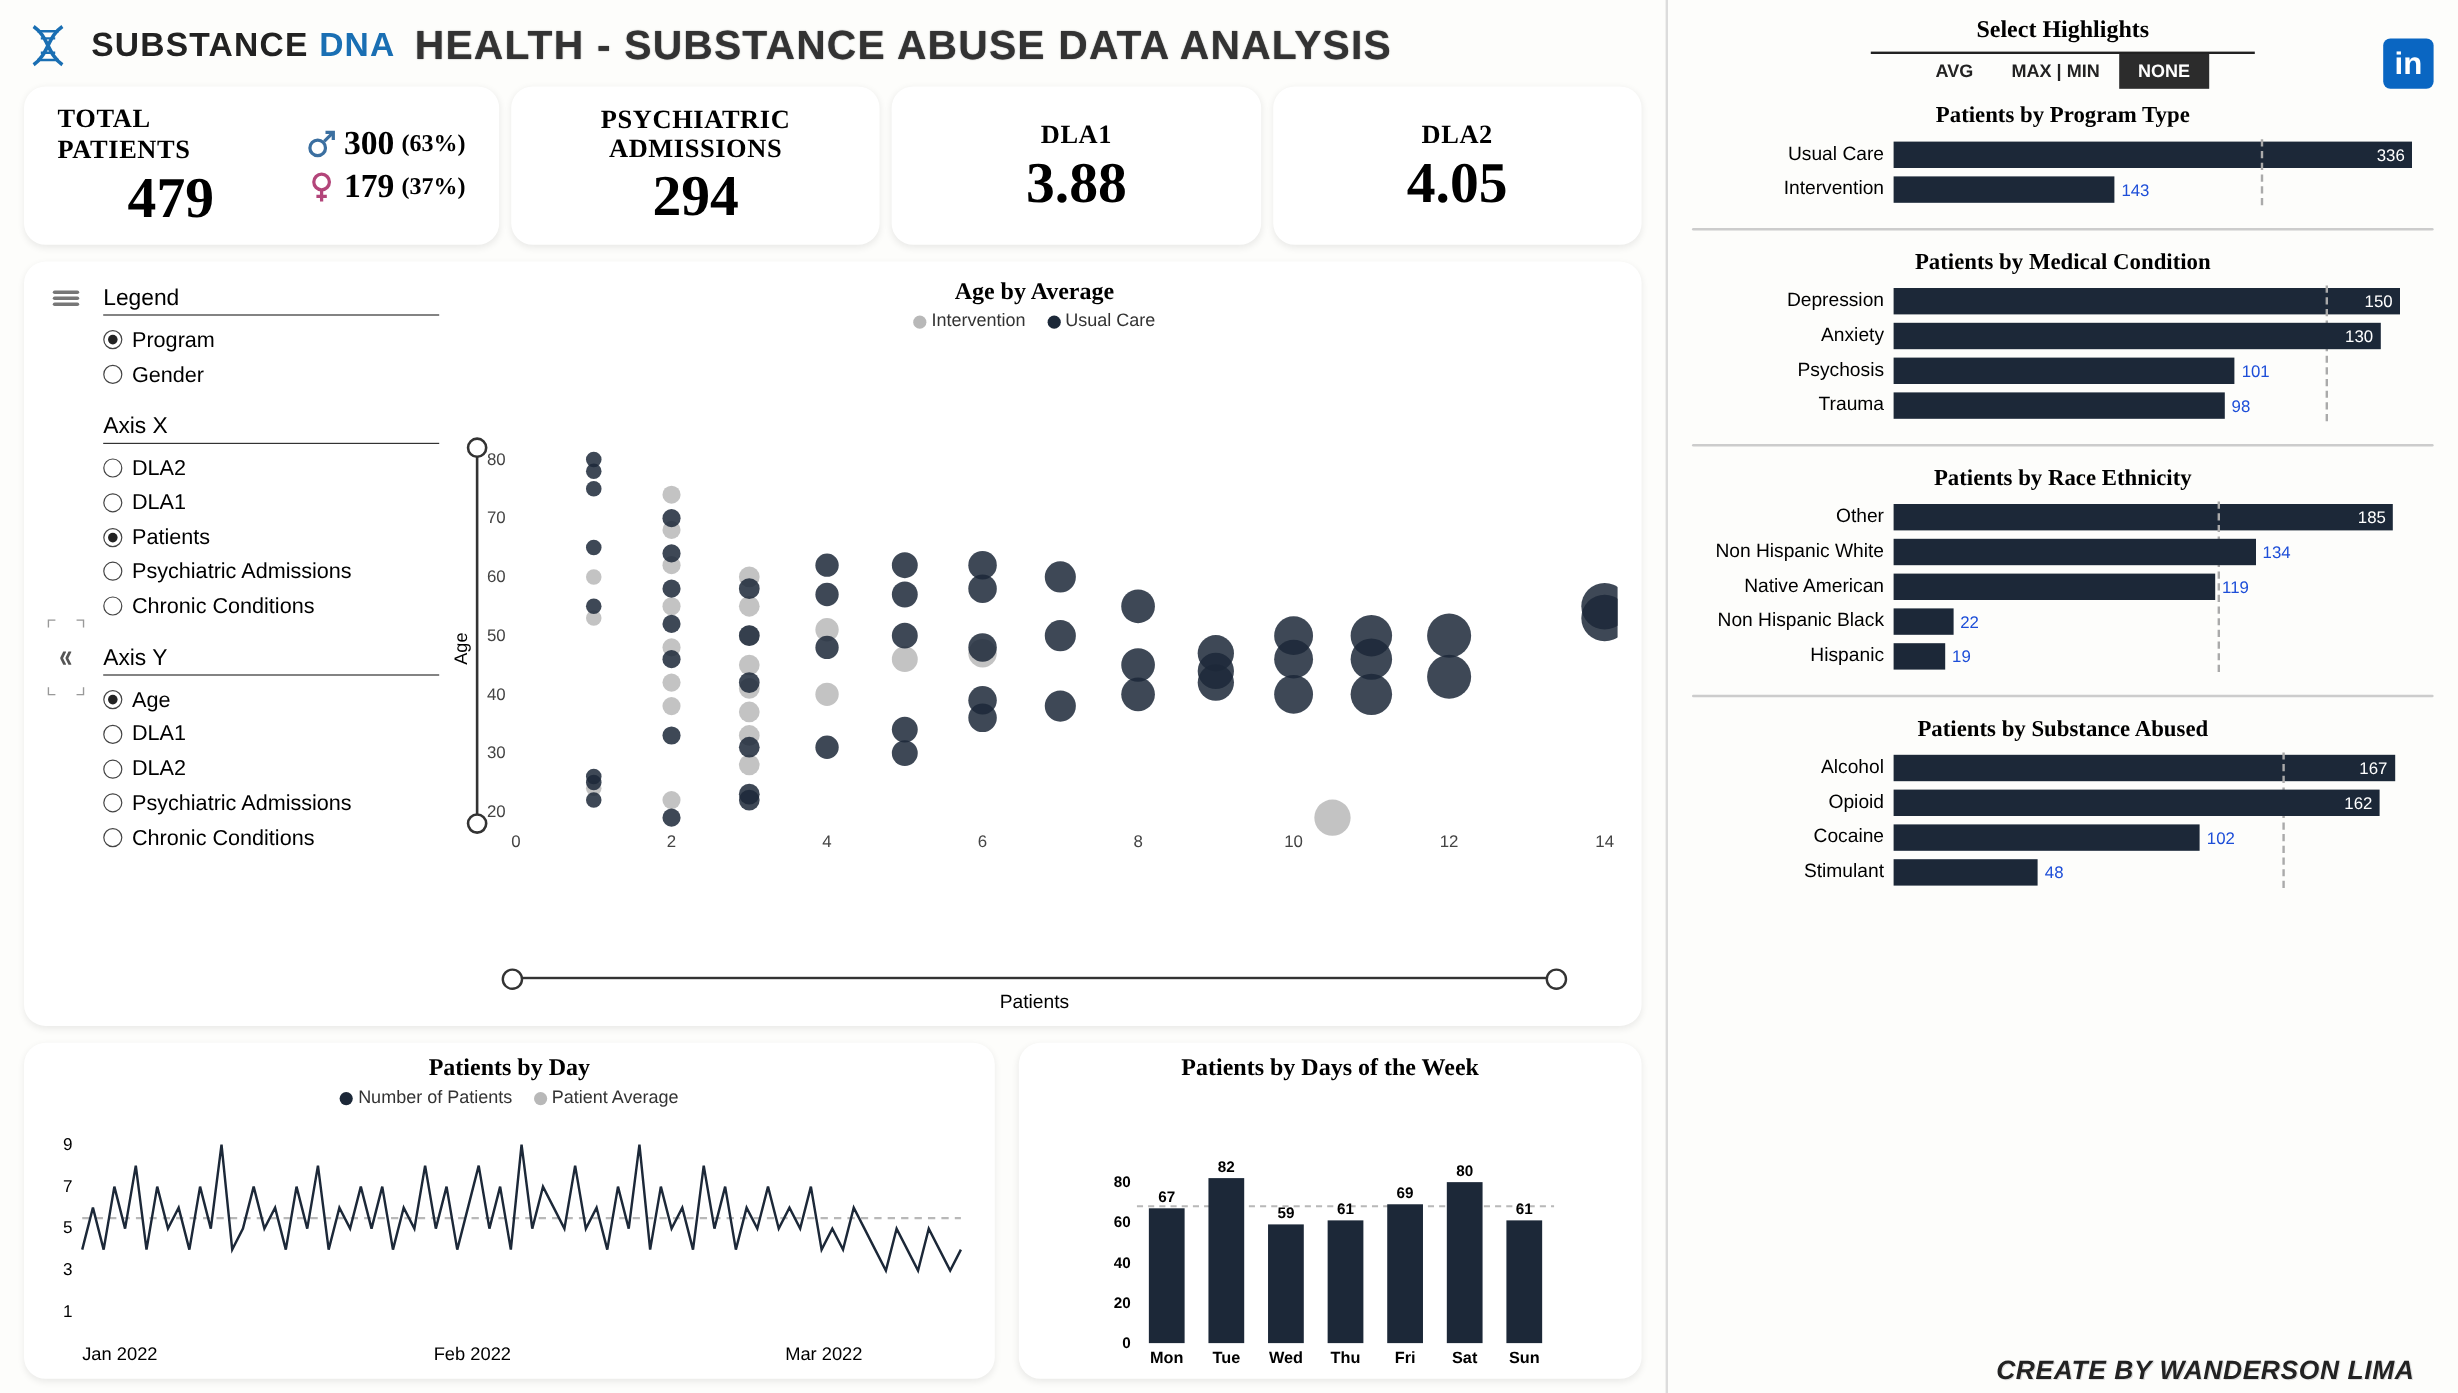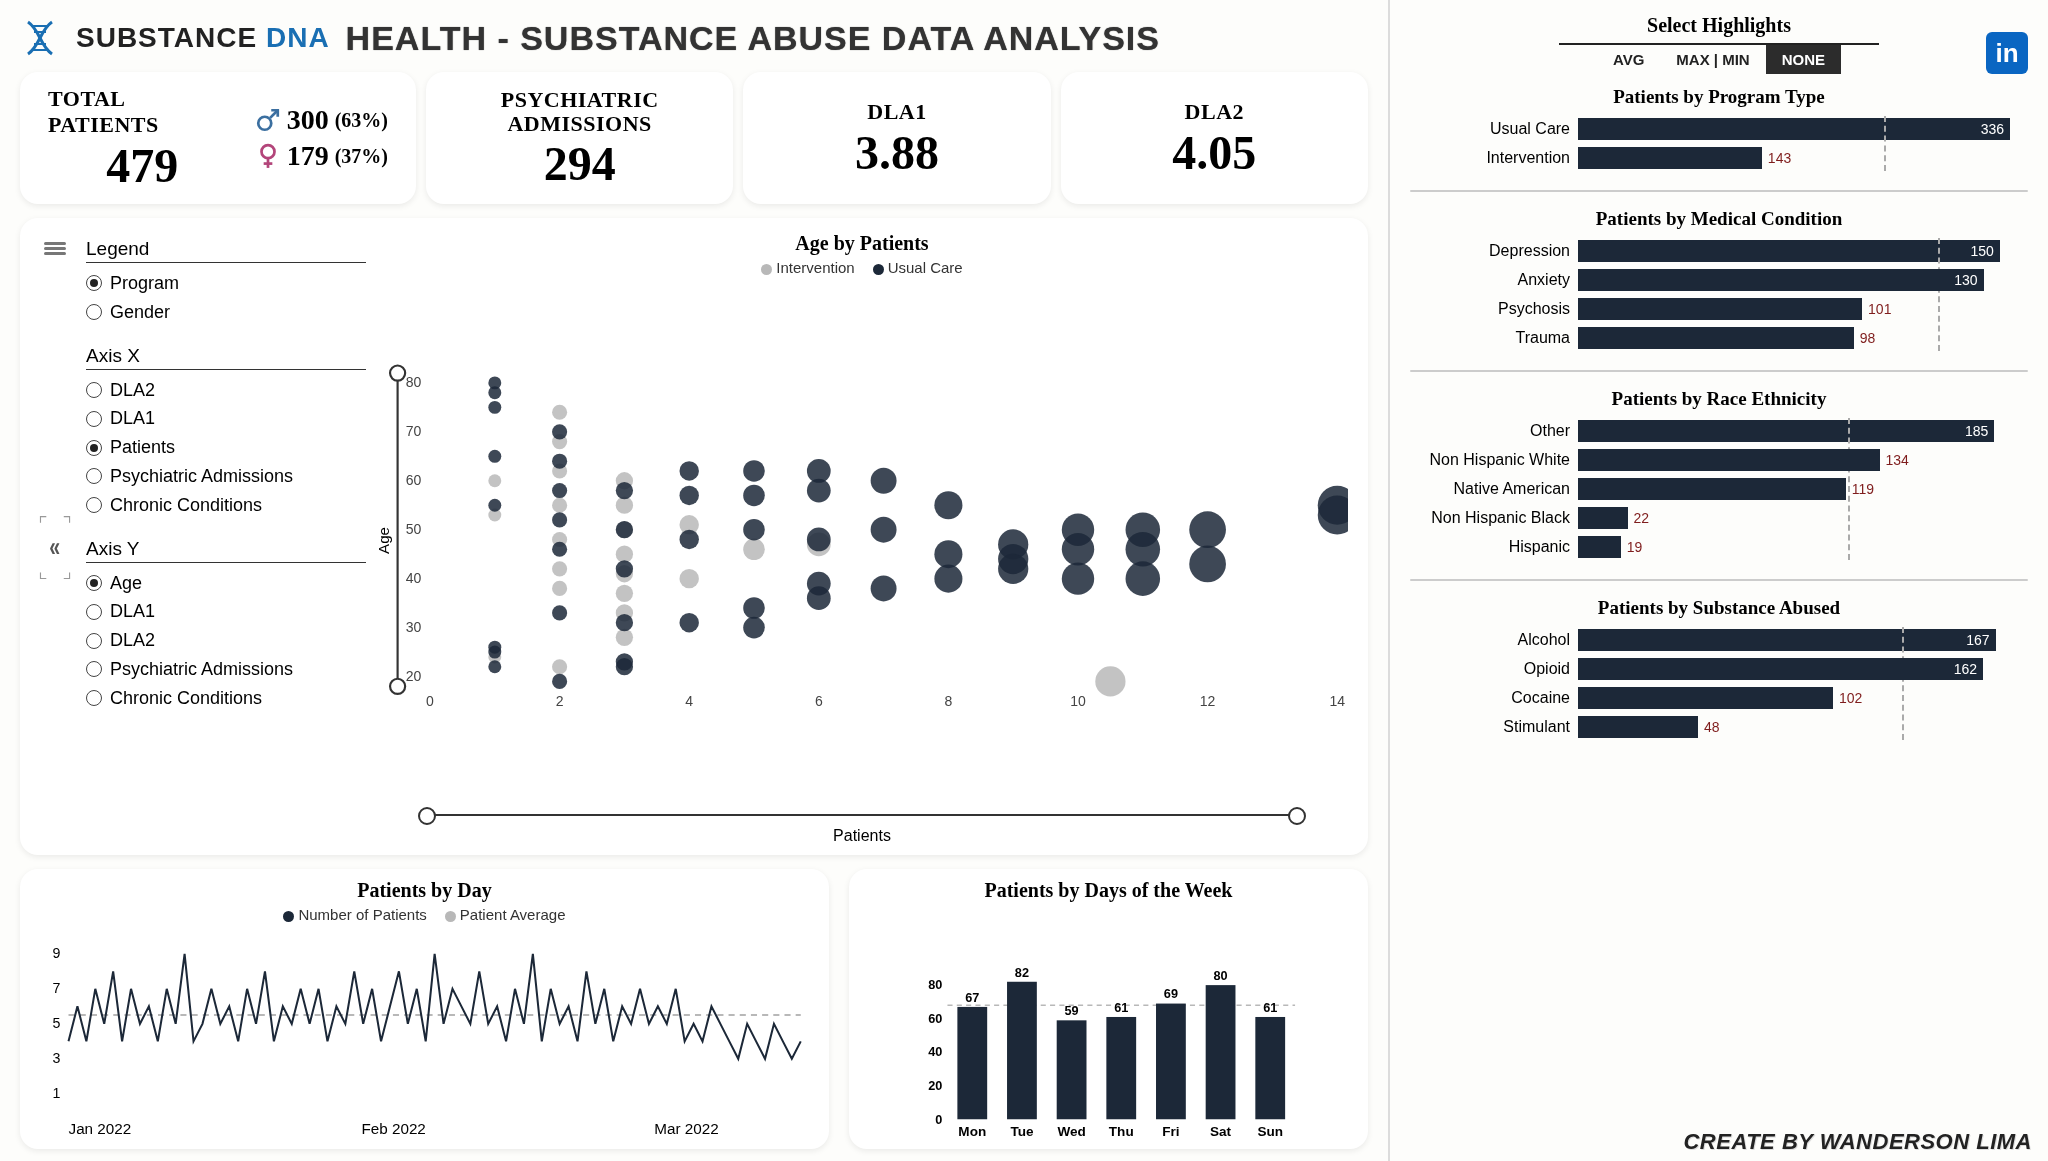--- a/index.html
+++ b/index.html
@@ -70,24 +70,24 @@
   .seg div.active { background:#2c2c2c; color:#fff; }
   .linkedin { position:absolute; right:0; top:18px; width:42px; height:42px; background:#0a66c2; border-radius:6px; display:flex; align-items:center; justify-content:center; color:#fff; font-family:Arial,sans-serif; font-weight:800; font-size:26px; }
   .barsec { }
   .barsec .sec-title { font-size:19px; font-weight:700; text-align:center; margin:4px 0 10px 0; }
   .barrow { display:flex; align-items:center; gap:8px; margin-bottom:7px; }
   .barrow .lbl { width:160px; text-align:right; font-family:Arial,sans-serif; font-size:16px; }
   .barrow .bar-wrap { flex:1; height:22px; position:relative; }
   .barrow .bar { position:absolute; left:0; top:0; bottom:0; background:var(--dark); }
   .barrow .val { position:absolute; top:0; bottom:0; display:flex; align-items:center; font-family:Arial,sans-serif; font-size:14px; }
   .barrow .val.inside { right:6px; color:#fff; }
-  .barrow .val.outside { color:#7f1d1d; }
+  .barrow .val.outside { color:#1d4ed8; }
   .sep { height:2px; background:#ccc; margin:6px 0 4px 0; border-radius:1px; }
   .ref-line { position:absolute; top:-2px; bottom:-2px; width:0; border-left:2px dashed #aaa; pointer-events:none; }
-  .credits { position:absolute; bottom:6px; right:16px; font-family:Arial,sans-serif; font-weight:900; font-style:italic; font-size:22px; color:#222; letter-spacing:.5px; text-shadow: 1px 1px 0 #ddd; }
+  .credits { position:absolute; bottom:6px; right:36px; font-family:Arial,sans-serif; font-weight:900; font-style:italic; font-size:22px; color:#222; letter-spacing:.5px; text-shadow: 1px 1px 0 #ddd; }
 </style>
 </head>
 <body>
 
 <div class="page">
 
   <div class="left">
 
     <div class="header">
       <svg class="dna-icon" viewBox="0 0 40 40">
@@ -213,21 +213,21 @@
               <span class="radio"></span>
               <span>Psychiatric Admissions</span>
             </div>
             <div class="radio-row">
               <span class="radio"></span>
               <span>Chronic Conditions</span>
             </div>
           </div>
         </div>
       <div class="scatter-area">
-        <div class="chart-title">Age by Patients</div>
+        <div class="chart-title">Age by Average</div>
         <div class="legend-row">
           <span><span class="dot light"></span><span>Intervention</span></span>
           <span><span class="dot dark"></span><span>Usual Care</span></span>
         </div>
         <svg class="scatter-svg" id="scatter-svg" viewBox="0 0 900 330">
             <line x1="20" y1="10" x2="20" y2="300" stroke="#333" stroke-width="2"></line>
             <circle cx="20" cy="10" r="7" fill="#fff" stroke="#333" stroke-width="2"></circle>
             <circle cx="20" cy="300" r="7" fill="#fff" stroke="#333" stroke-width="2"></circle>
             <text x="42" y="294.9375" text-anchor="end" font-size="13" font-family="Arial" fill="#444">20</text>
             <text x="42" y="249.625" text-anchor="end" font-size="13" font-family="Arial" fill="#444">30</text>

